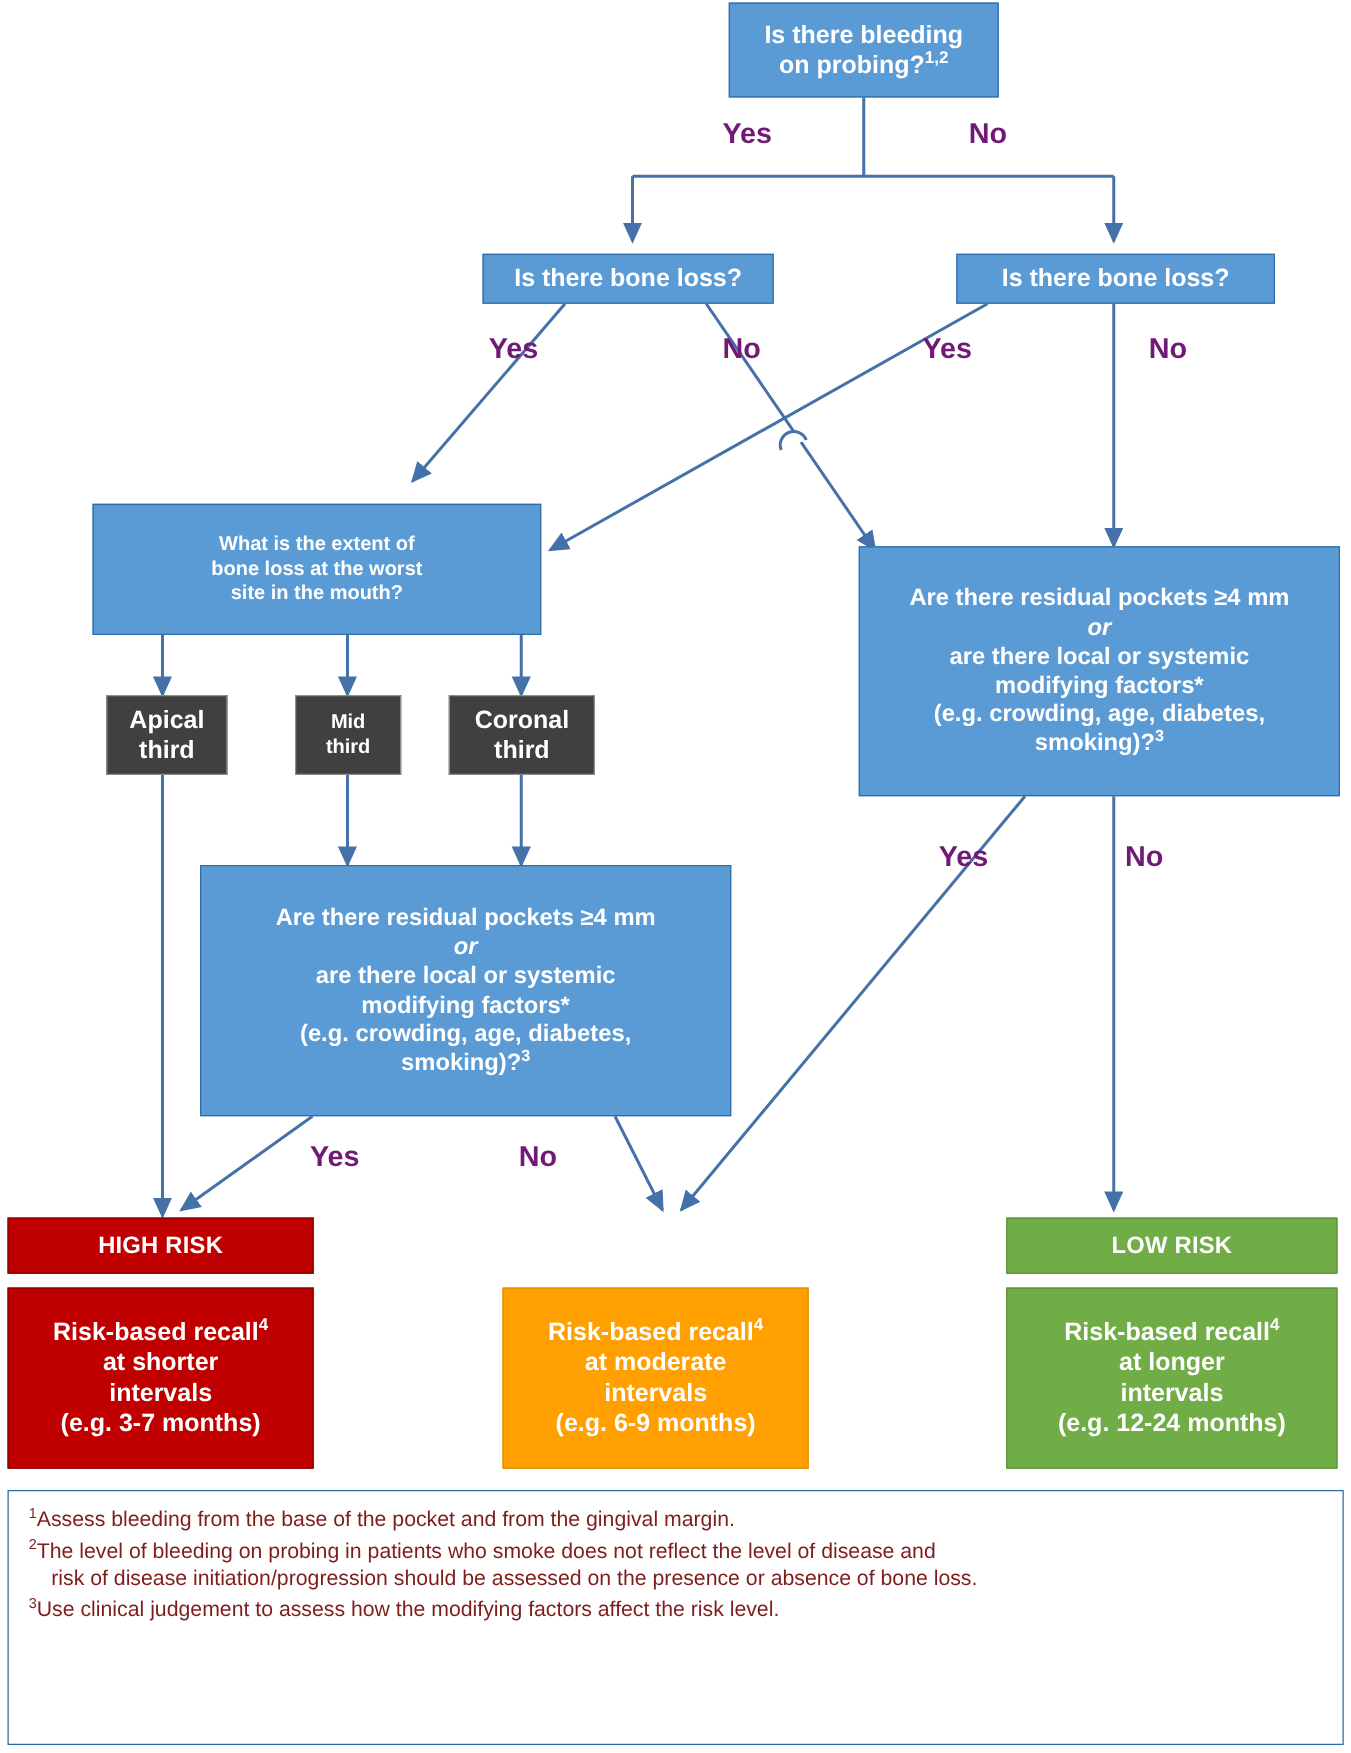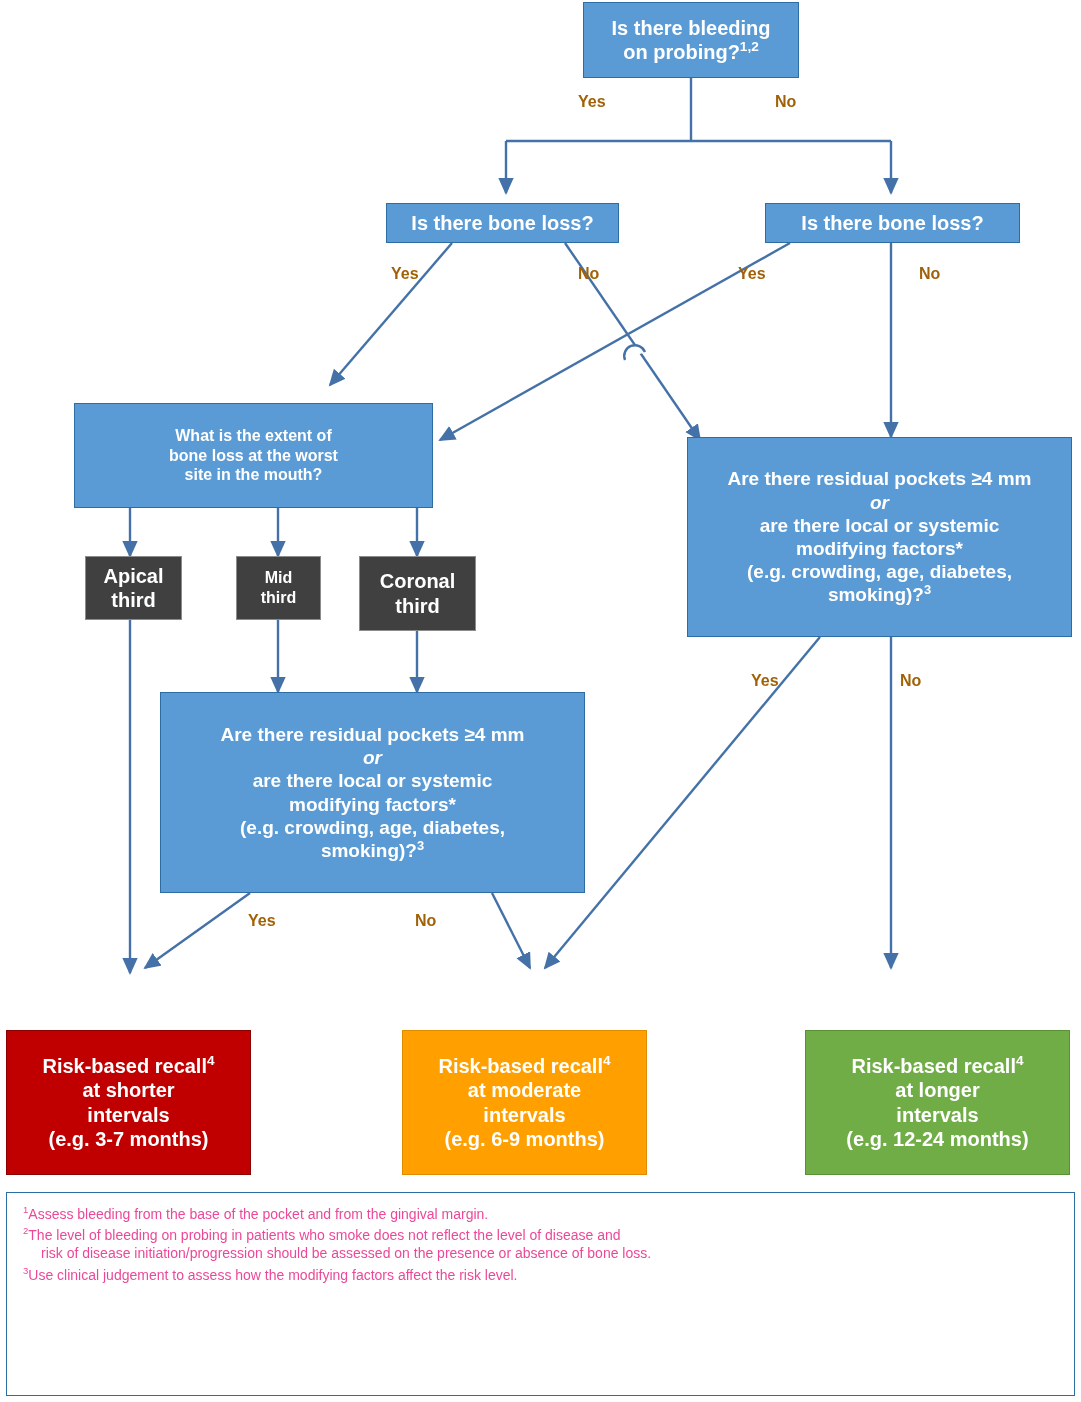--- a/index.html
+++ b/index.html
@@ -32,40 +32,40 @@
     line-height: 1.22;
     padding: 1px 6px;
   }
   .blue   { background: #5b9bd5; border: 1px solid #2e6da4; }
   .gray   { background: #404040; border: 1px solid #8c8c8c; }
   .red    { background: #c00000; border: 1px solid #8b0000; }
   .orange { background: #ffa000; border: 1px solid #e08c00; }
   .green  { background: #70ad47; border: 1px solid #5b9136; }
   .lbl {
     position: absolute;
-    color: #a16207;
+    color: #701a75;
     font-weight: bold;
-    font-size: 16px;
+    font-size: 23px;
     white-space: nowrap;
   }
   .sup { font-size: 0.68em; vertical-align: super; line-height: 0; }
   .ital { font-style: italic; font-weight: bold; }
   .notes {
     position: absolute;
     left: 6px;
     top: 1192px;
     width: 1069px;
     height: 204px;
     border: 1px solid #2e6da4;
     background: #ffffff;
     padding: 12px 16px 10px 16px;
   }
   .note-line {
-    color: #ec4899;
-    font-size: 14px;
+    color: #7f1d1d;
+    font-size: 17px;
     line-height: 1.30;
     margin-bottom: 3px;
     text-indent: 0;
   }
   .note-line .cont { display: block; padding-left: 18px; }
   .riskbar {
     font-size: 19px;
     letter-spacing: 0.2px;
   }
   .riskbox { font-size: 20px; }
@@ -143,21 +143,21 @@
     </div>
   </div>
 
   <div class="node gray" style="left:236px; top:556px; width:85px; height:64px; font-size:16px;">
     <div>
       <span>Mid</span><br>
       <span>third</span>
     </div>
   </div>
 
-  <div class="node gray" style="left:359px; top:556px; width:117px; height:75px; font-size:20px;">
+  <div class="node gray" style="left:359px; top:556px; width:117px; height:64px; font-size:20px;">
     <div>
       <span>Coronal</span><br>
       <span>third</span>
     </div>
   </div>
 
   <div class="node blue" style="left:687px; top:437px; width:385px; height:200px; font-size:19px;">
     <div>
       <span>Are there residual pockets ≥4 mm</span><br>
       <span class="ital">or</span><br>
@@ -172,20 +172,26 @@
     <div>
       <span>Are there residual pockets ≥4 mm</span><br>
       <span class="ital">or</span><br>
       <span>are there local or systemic</span><br>
       <span>modifying factors*</span><br>
       <span>(e.g. crowding, age, diabetes,</span><br>
       <span>smoking)?</span><span class="sup">3</span>
     </div>
   </div>
 
+  <div class="node red riskbar" style="left:6px; top:974px; width:245px; height:45px;">
+    <span>HIGH RISK</span>
+  </div>
+  <div class="node green riskbar" style="left:805px; top:974px; width:265px; height:45px;">
+    <span>LOW RISK</span>
+  </div>
 
   <div class="node red riskbox" style="left:6px; top:1030px; width:245px; height:145px;">
     <div>
       <span>Risk-based recall</span><span class="sup">4</span><br>
       <span>at shorter</span><br>
       <span>intervals</span><br>
       <span>(e.g. 3-7 months)</span>
     </div>
   </div>
 

